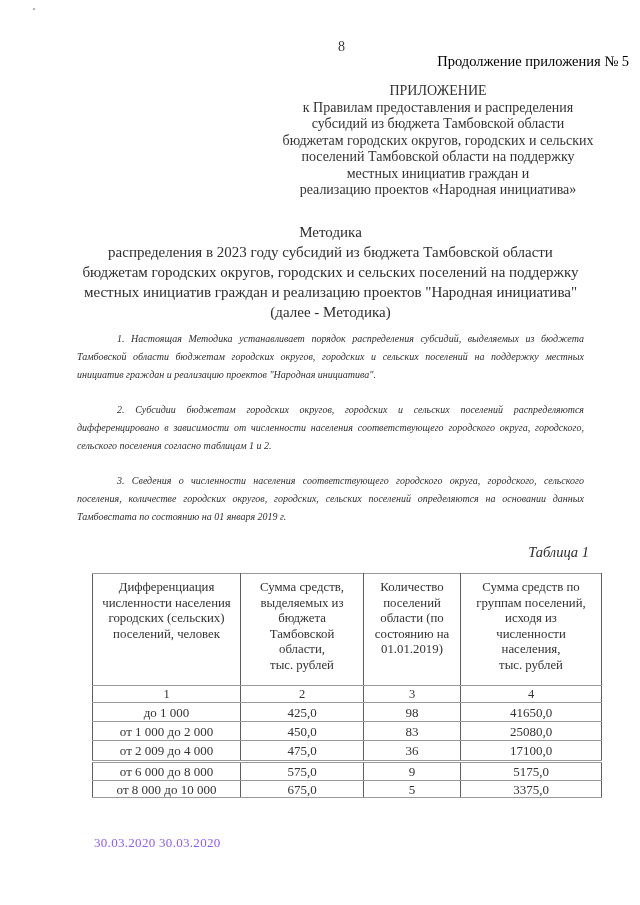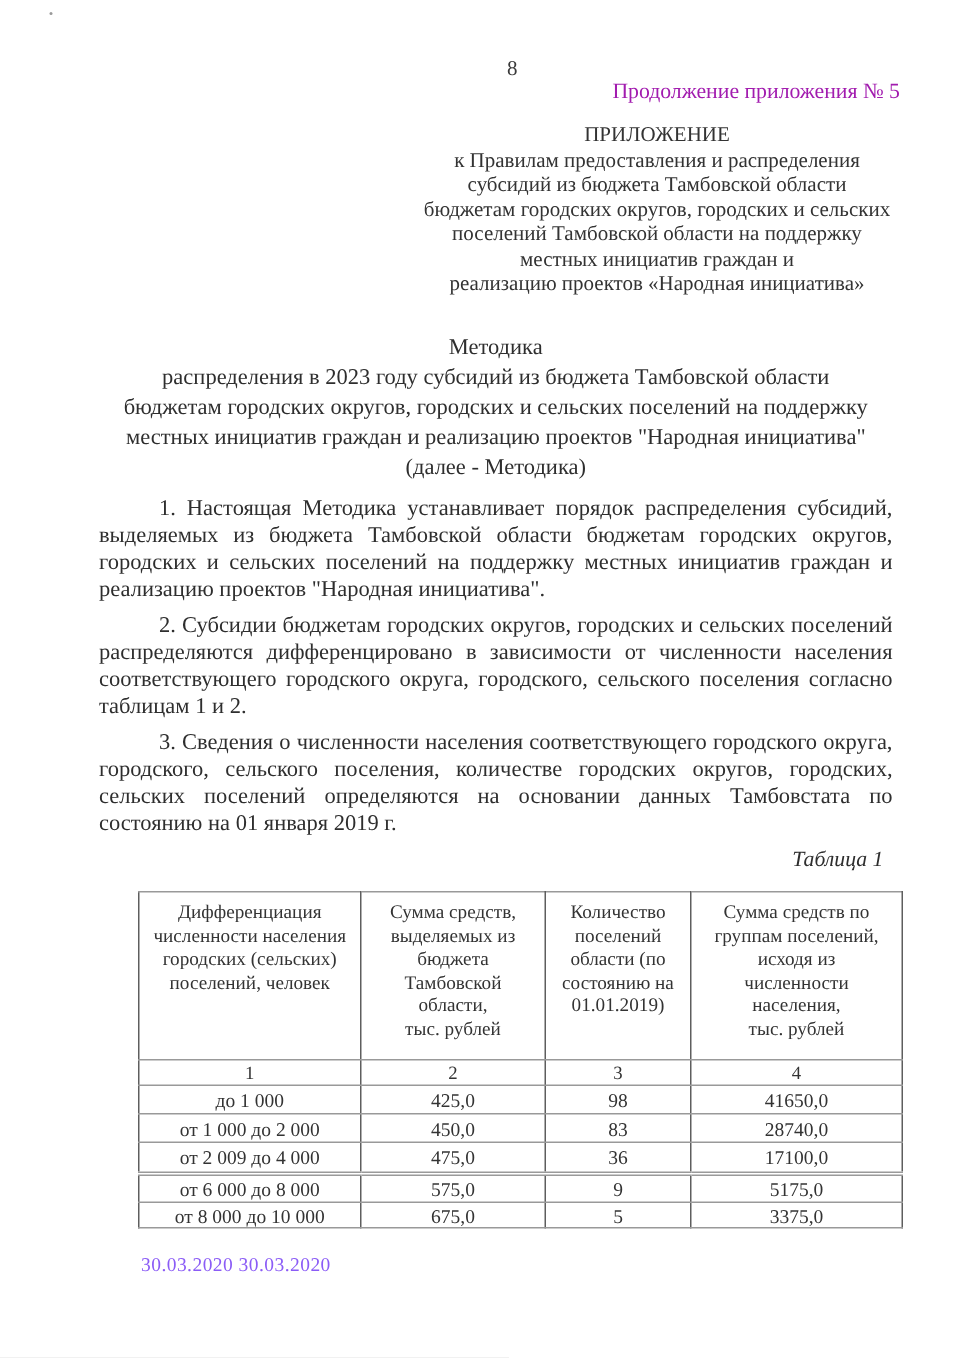--- a/index.html
+++ b/index.html
@@ -15,37 +15,37 @@
   .speck {
     position:absolute; left:33px; top:8px;
     width:2px; height:2px; background:#9a9a9a; border-radius:50%;
   }
   .page-number {
     position:absolute; top:39px; left:338px;
     font-size:14px; color:#3a3a3a;
   }
   .continuation {
     position:absolute; top:53px; left:0; width:600px;
-    text-align:right; font-size:14.5px; color:#a21caf;
+    text-align:right; font-size:14.5px; color:#000000;padding-left:29px;
   }
   .appendix {
     position:absolute; top:83px; left:238px; width:400px;
     text-align:center; font-size:14px; line-height:16.5px;
     white-space:pre-line; color:#333;
   }
   .flow {
     position:absolute; top:222px; left:60px; width:541px;
   }
   .title {
     text-align:center; font-size:15px; line-height:20px;
     white-space:pre-line;
   }
   .para {
-    margin:6px; text-align:justify; text-indent:40px;
-    font-size:15px; line-height:18px;
+    margin:17px; text-align:justify; text-indent:40px;
+    font-size:10px; line-height:18px;font-style:italic;
   }
   .para.first { margin-top:8px; }
   .caption {
     text-align:right; padding-right:12px; margin-top:1px;
     font-size:14.5px; line-height:18px;font-style:italic;
   }
   table.t1 {
     border-collapse:collapse; table-layout:fixed;
     margin:12px 0 12px 32px; width:509px;
     font-size:13px; color:#333;
@@ -150,21 +150,21 @@
         <tr>
           <td>до 1 000</td>
           <td>425,0</td>
           <td>98</td>
           <td>41650,0</td>
         </tr>
         <tr>
           <td>от 1 000 до 2 000</td>
           <td>450,0</td>
           <td>83</td>
-          <td>28740,0</td>
+          <td>25080,0</td>
         </tr>
         <tr>
           <td>от 2 009 до 4 000</td>
           <td>475,0</td>
           <td>36</td>
           <td>17100,0</td>
         </tr>
         <tr>
           <td>от 6 000 до 8 000</td>
           <td>575,0</td>

